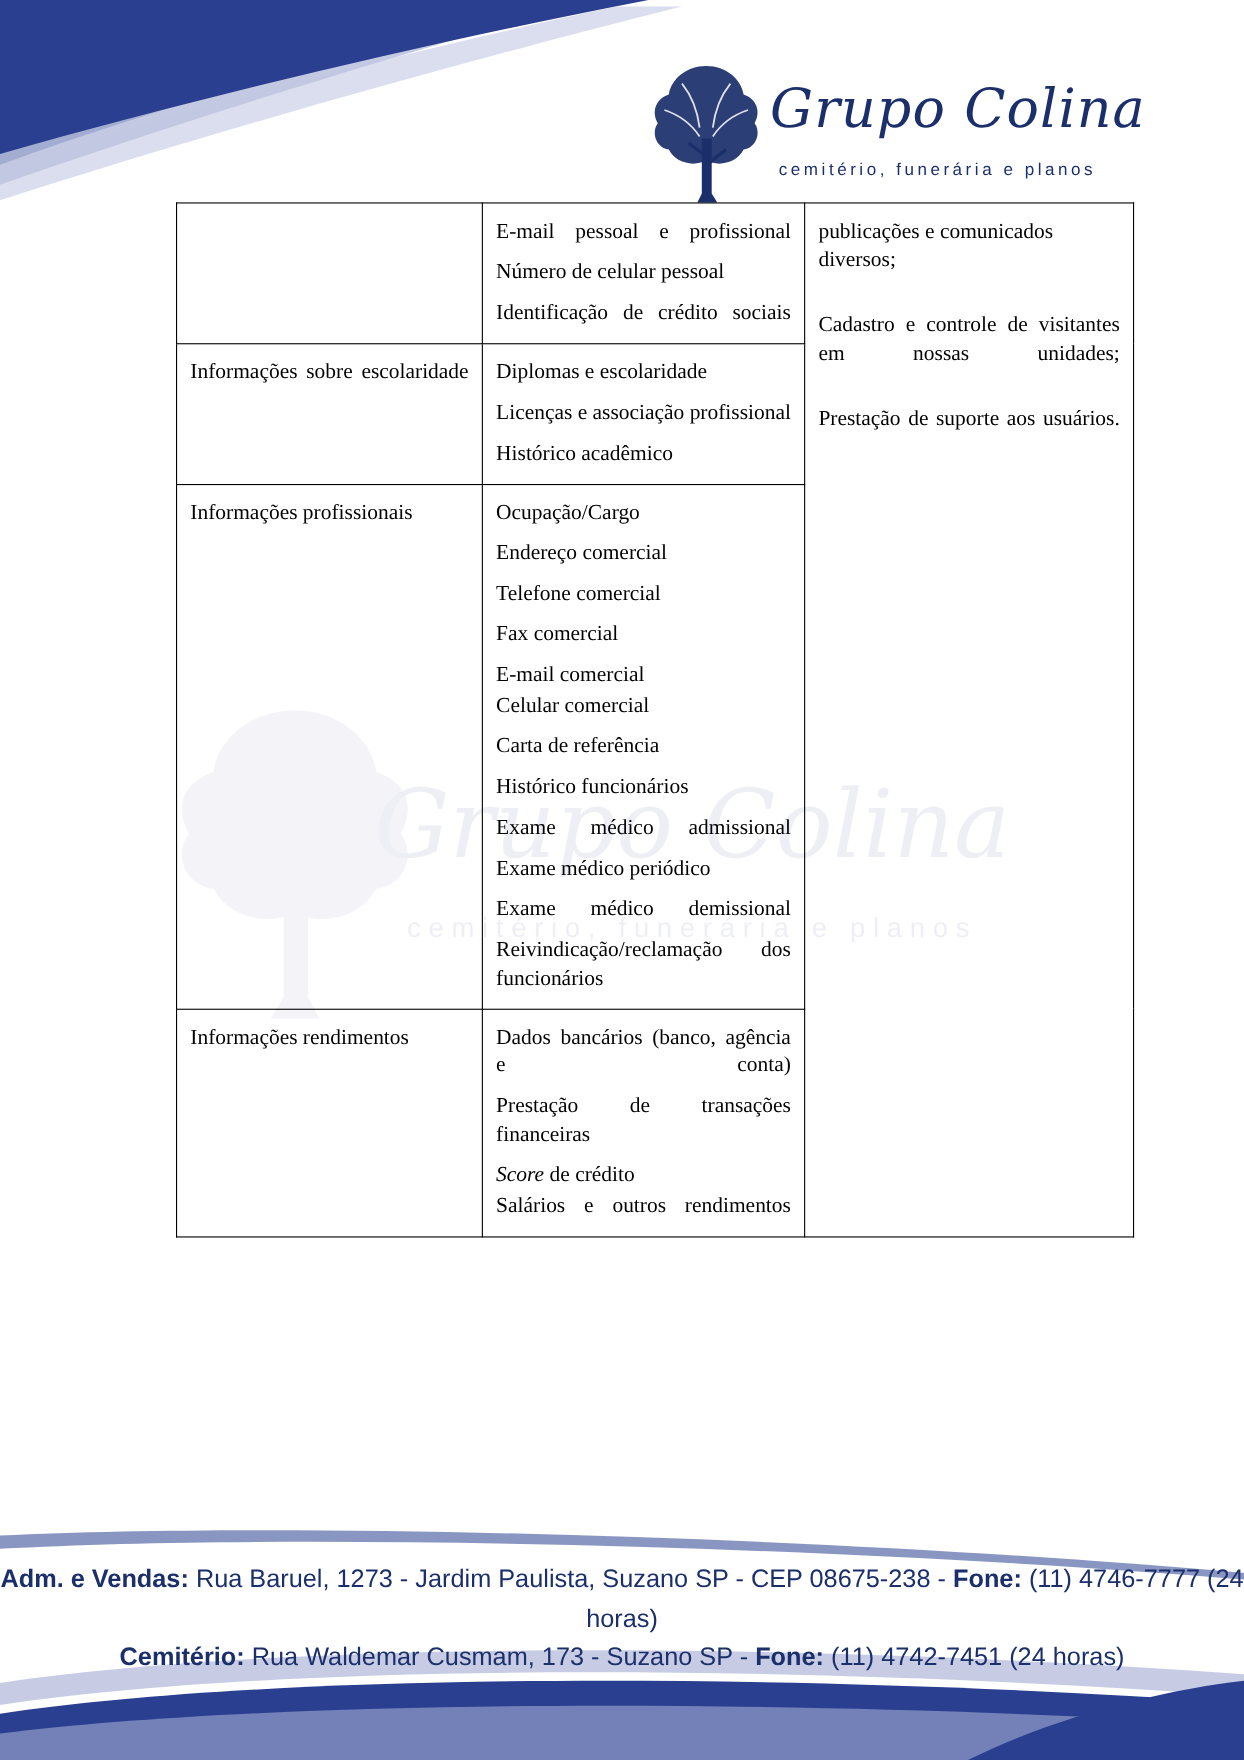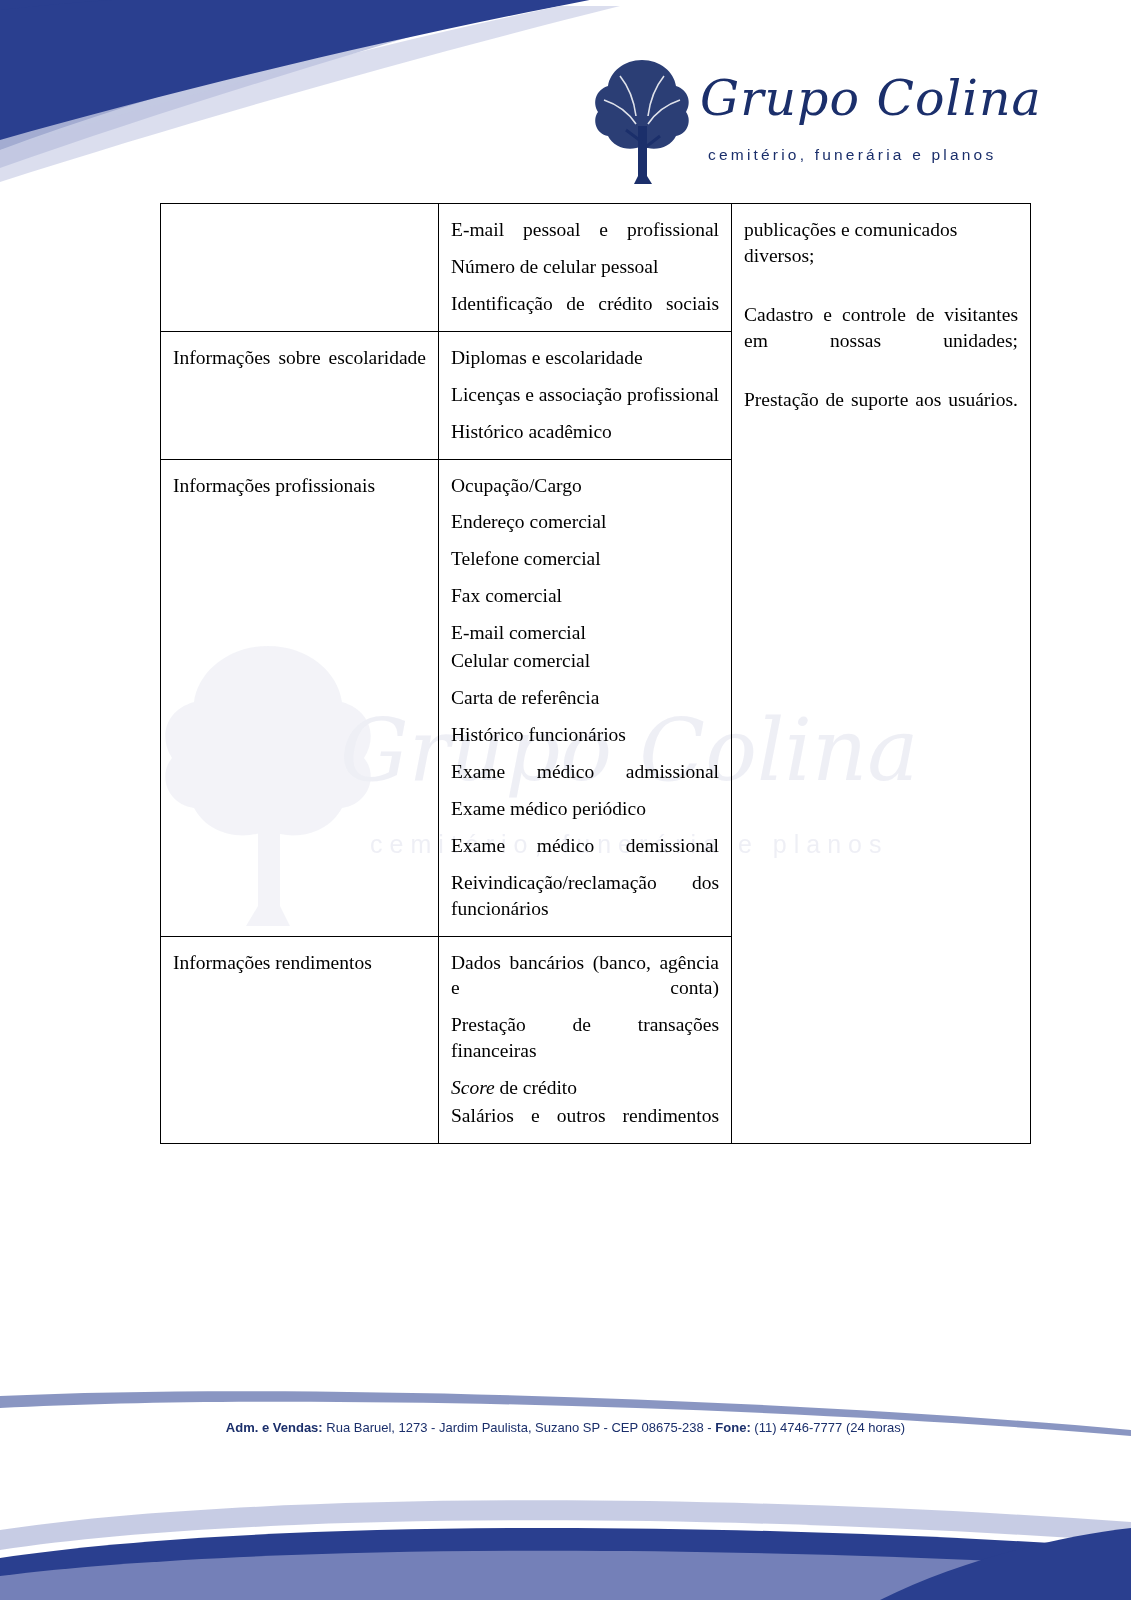--- a/index.html
+++ b/index.html
@@ -96,21 +96,21 @@
     font-size: 25px;
     color: #c9cbe0;
     letter-spacing: 7px;
     white-space: nowrap;
   }
 
   
   .doc-table {
     position: absolute;
     left: 160px;
-    top: 203px;
+    top: 184px;
     width: 795px;
     border-collapse: collapse;
     table-layout: fixed;
   }
   .doc-table td {
     border: 1px solid #000;
     vertical-align: top;
     padding: 13px 12px 14px 12px;
     font-size: 19.5px;
     line-height: 1.33;
@@ -131,21 +131,21 @@
   .footer-text {
     position: absolute;
     left: 0;
     top: 1418px;
     width: 1131px;
     text-align: center;
     font-family: "Liberation Sans", sans-serif;
     color: #1b2f6b;
     line-height: 1.55;
   }
-  .f-line { font-size: 13px; }
+  .f-line { font-size: 23px; }
   .f-line b { font-weight: bold; }
   .f-site { font-size: 18.5px; margin-top: 4px; }
   .f-site b { font-weight: bold; }
 </style>
 </head>
 <body>
 
 <div class="header-deco">
   <svg width="1131" height="200" viewBox="0 0 1131 200" xmlns="http://www.w3.org/2000/svg">
     <path d="M0,0 L520,0 C360,40 160,90 0,150 Z" fill="#2a3f8f"></path>
@@ -264,13 +264,19 @@
   </svg>
 </div>
 
 <div class="footer-text">
   <div class="f-line">
     <b>Adm. e Vendas:</b>
     <span>Rua Baruel, 1273 - Jardim Paulista,  Suzano SP - CEP 08675-238 -</span>
     <b>Fone:</b>
     <span>(11) 4746-7777 (24 horas)</span>
   </div>
+  <div class="f-line">
+    <b>Cemitério:</b>
+    <span>Rua Waldemar Cusmam, 173 - Suzano SP -</span>
+    <b>Fone:</b>
+    <span>(11) 4742-7451 (24 horas)</span>
+  </div>
 </div>
 
 </body></html>

